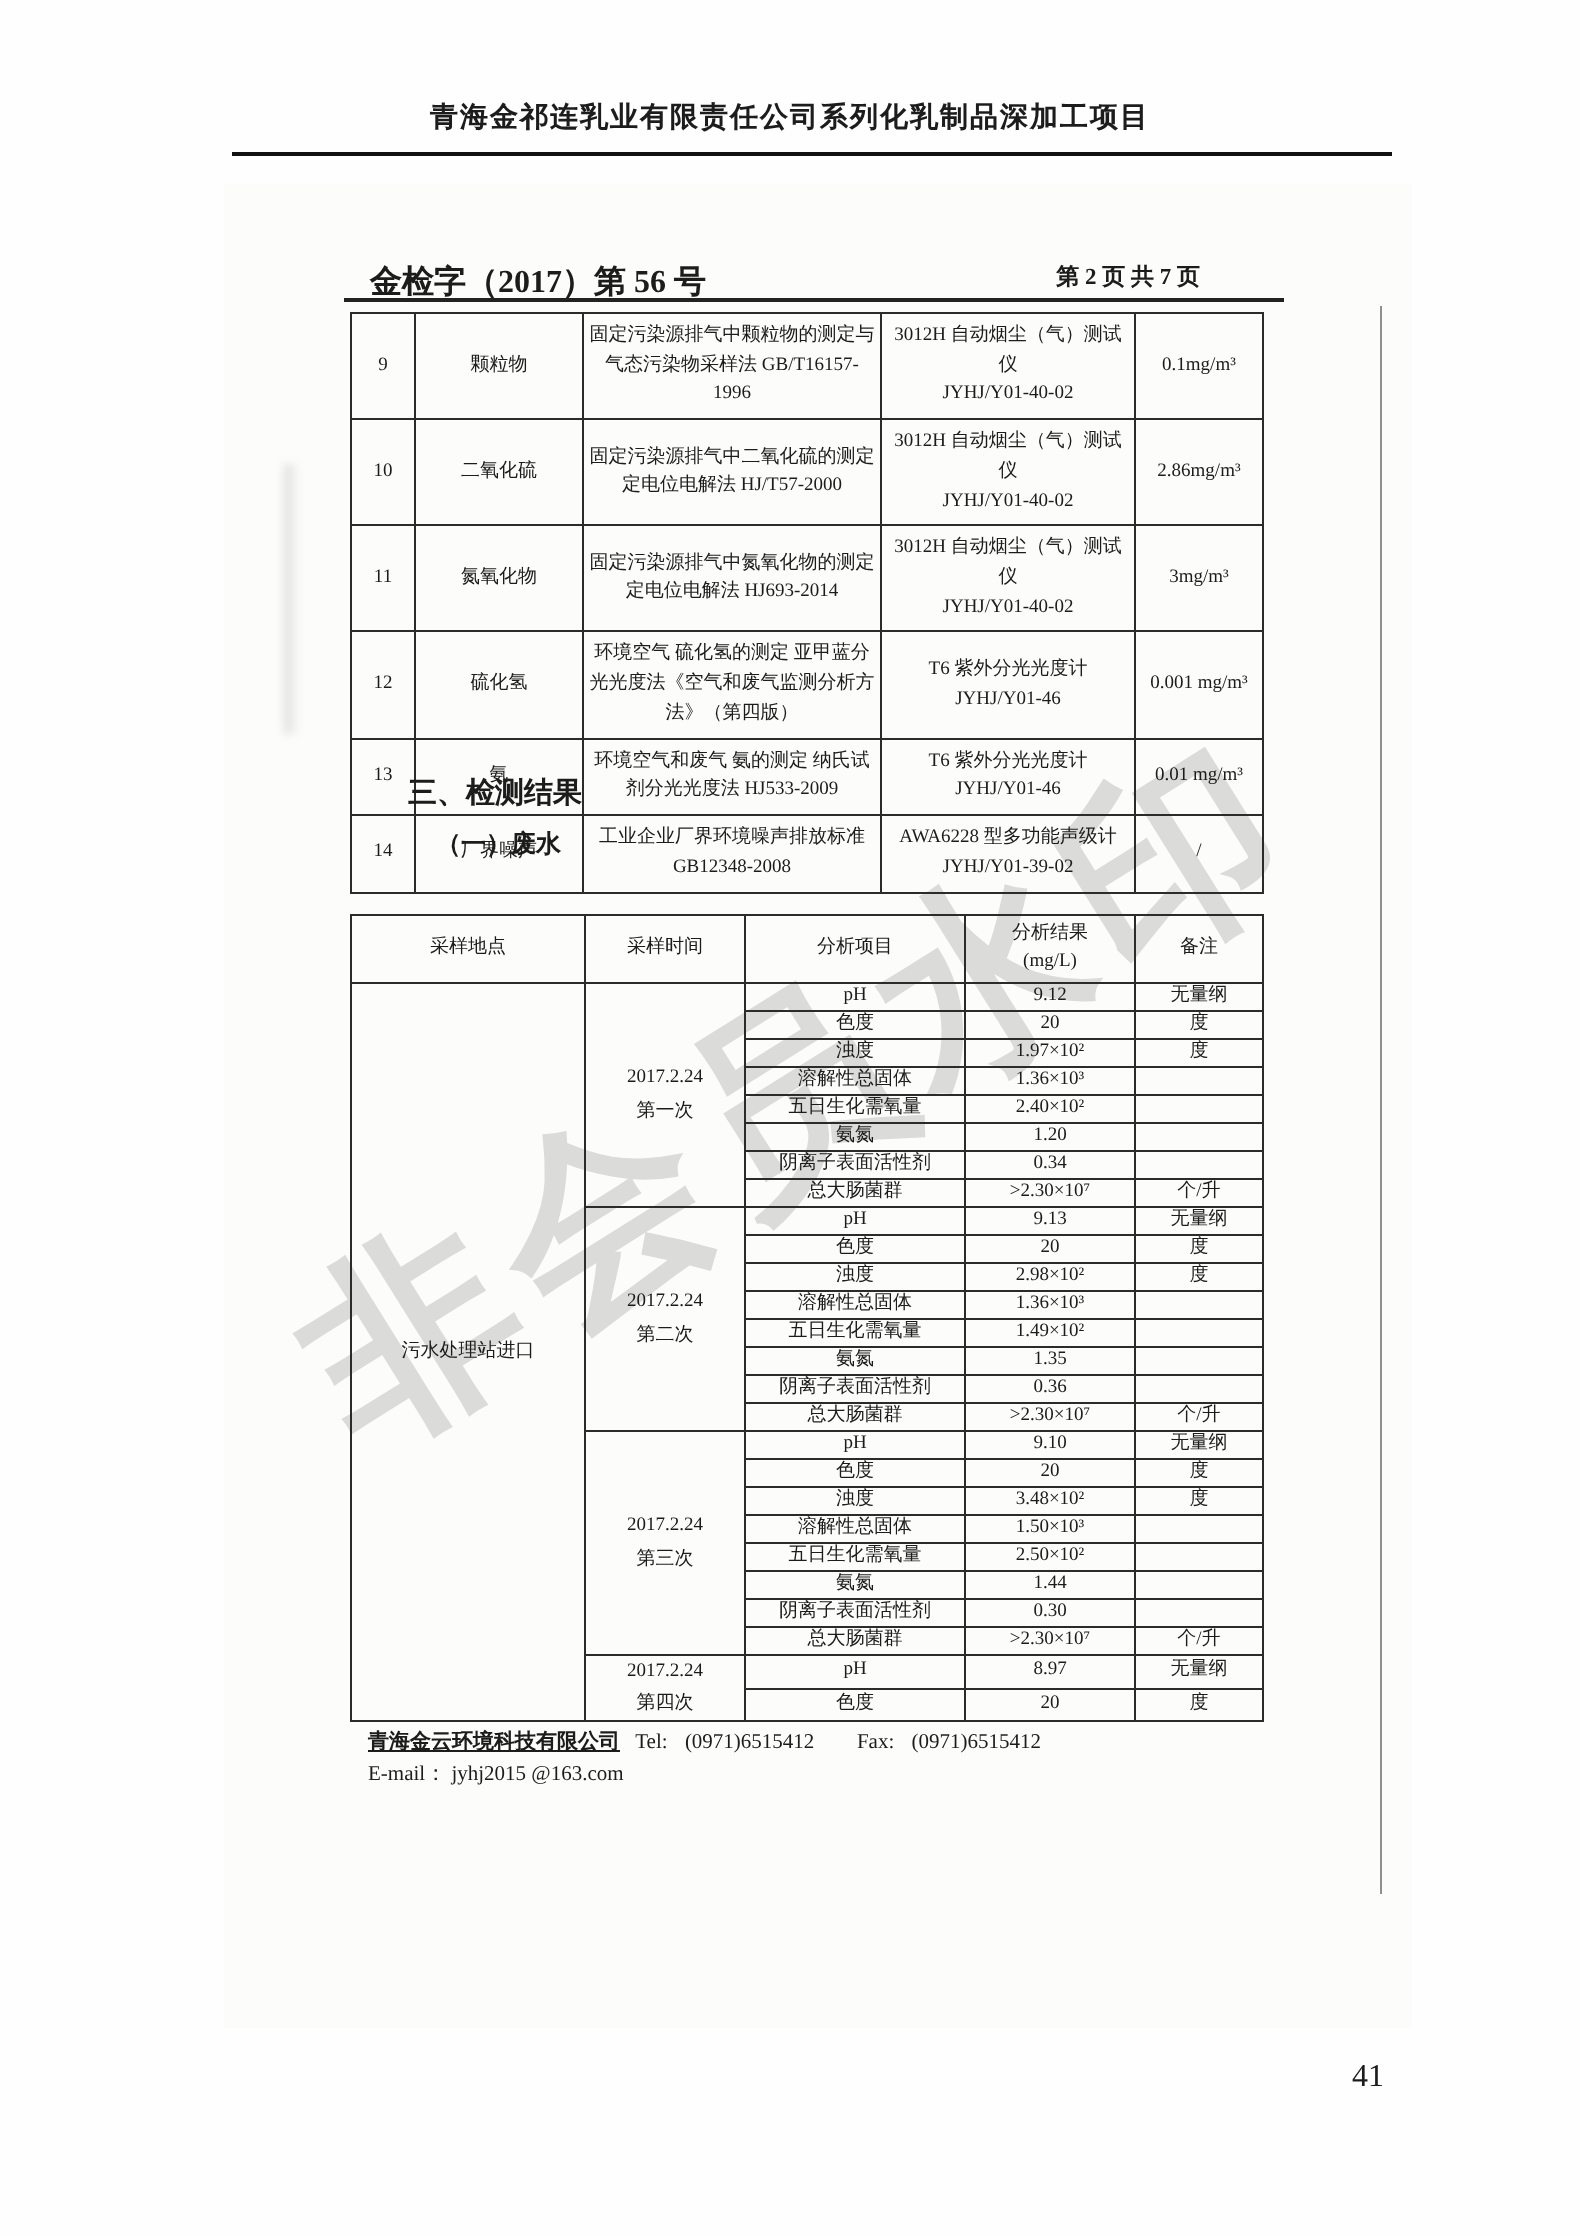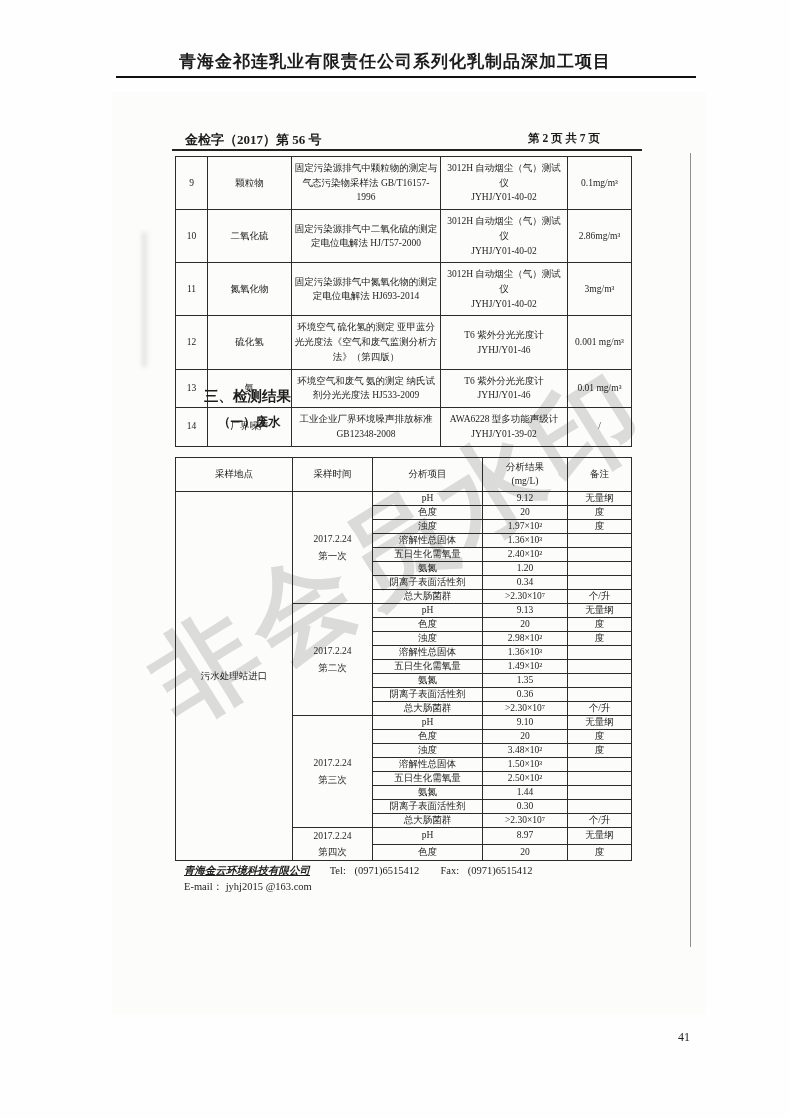--- a/index.html
+++ b/index.html
@@ -6,24 +6,24 @@
   #canvas{position:relative;width:790px;height:1118px;background:#fefefe;overflow:hidden;
           font-family:"Liberation Serif","DejaVu Serif",serif;color:#1c1c1c;}
   .scan-area{position:absolute;left:112px;top:92px;width:594px;height:922px;background:#fcfcfa;}
   .scan-smudge{position:absolute;left:142px;top:232px;width:8px;height:135px;
                background:linear-gradient(to right,rgba(140,140,140,0.28),rgba(140,140,140,0));
                filter:blur(2px);}
   .scanline-right{position:absolute;left:690px;top:153px;width:1px;height:794px;background:#8f8f8f;}
   .watermark{position:absolute;left:400px;top:548px;transform:translate(-50%,-50%) rotate(-32deg);
              font-size:104px;font-weight:bold;letter-spacing:8px;white-space:nowrap;
              color:rgba(125,125,125,0.26);font-family:"Liberation Sans","DejaVu Sans",sans-serif;}
-  .title{position:absolute;left:0;right:0;top:50px;text-align:center;font-size:17px;font-weight:bold;
+  .title{position:absolute;left:0;right:0;top:50px;text-align:center;font-size:14px;font-weight:bold;
          letter-spacing:1px;font-family:"Liberation Sans","DejaVu Sans",sans-serif;}
   .title-rule{position:absolute;left:116px;top:76px;width:580px;height:2px;background:#111;}
-  .docnum{position:absolute;left:185px;top:131px;font-size:13px;font-weight:bold;}
+  .docnum{position:absolute;left:185px;top:131px;font-size:16px;font-weight:bold;}
   .pageind{position:absolute;left:490px;top:131px;width:148px;text-align:center;font-size:11.5px;font-weight:bold;}
   .doc-underline{position:absolute;left:172px;top:149px;width:470px;height:2px;background:#222;}
 
   table{border-collapse:collapse;table-layout:fixed;position:absolute;background:rgba(255,255,255,0.0);}
   #table1{left:175px;top:156px;width:456px;}
   #table1 td{border:1px solid #2b2b2b;font-size:9.5px;text-align:center;vertical-align:middle;
              padding:4px 2px;line-height:1.55;white-space:pre-line;}
   #table2{left:175px;top:457px;width:456px;padding-left:30px;}
   #table2 th{border:1px solid #2b2b2b;font-size:9.5px;font-weight:normal;height:31px;
              text-align:center;vertical-align:middle;white-space:pre-line;line-height:1.4;}
@@ -32,25 +32,25 @@
   #table2 td.time{line-height:1.7;text-align:center;}
   #table2 td.loc{line-height:1.5;}
 
   .sec-head{position:absolute;left:204px;top:387px;font-size:14.5px;font-weight:bold;
             font-family:"Liberation Sans","DejaVu Sans",sans-serif;}
   .sec-sub{position:absolute;left:218px;top:414px;font-size:12.5px;font-weight:bold;
            font-family:"Liberation Sans","DejaVu Sans",sans-serif;}
   .t2caption{position:absolute;left:175px;top:436px;width:456px;text-align:center;font-size:11px;}
 
   .footer1{position:absolute;left:184px;top:864px;font-size:10.5px;}
-  .footer1 .company{font-weight:bold;text-decoration:underline;margin-right:17px;font-style:italic;}
+  .footer1 .company{font-weight:bold;text-decoration:underline;margin-right:5px;}
   .footer1 .lbl{margin-right:6px;}
   .footer1 .gap{display:inline-block;width:16px;}
   .footer2{position:absolute;left:184px;top:880px;font-size:10.5px;}
-  .pageno{position:absolute;left:664px;top:1030px;width:40px;text-align:center;font-size:12px;}
+  .pageno{position:absolute;left:664px;top:1030px;width:40px;text-align:center;font-size:16px;}
 </style>
 </head>
 <body>
 
 <div id="canvas">
   <div class="scan-area"></div>
   <div class="scan-smudge"></div>
   <div class="watermark">非会员水印</div>
 
   <div class="title">青海金祁连乳业有限责任公司系列化乳制品深加工项目</div>

